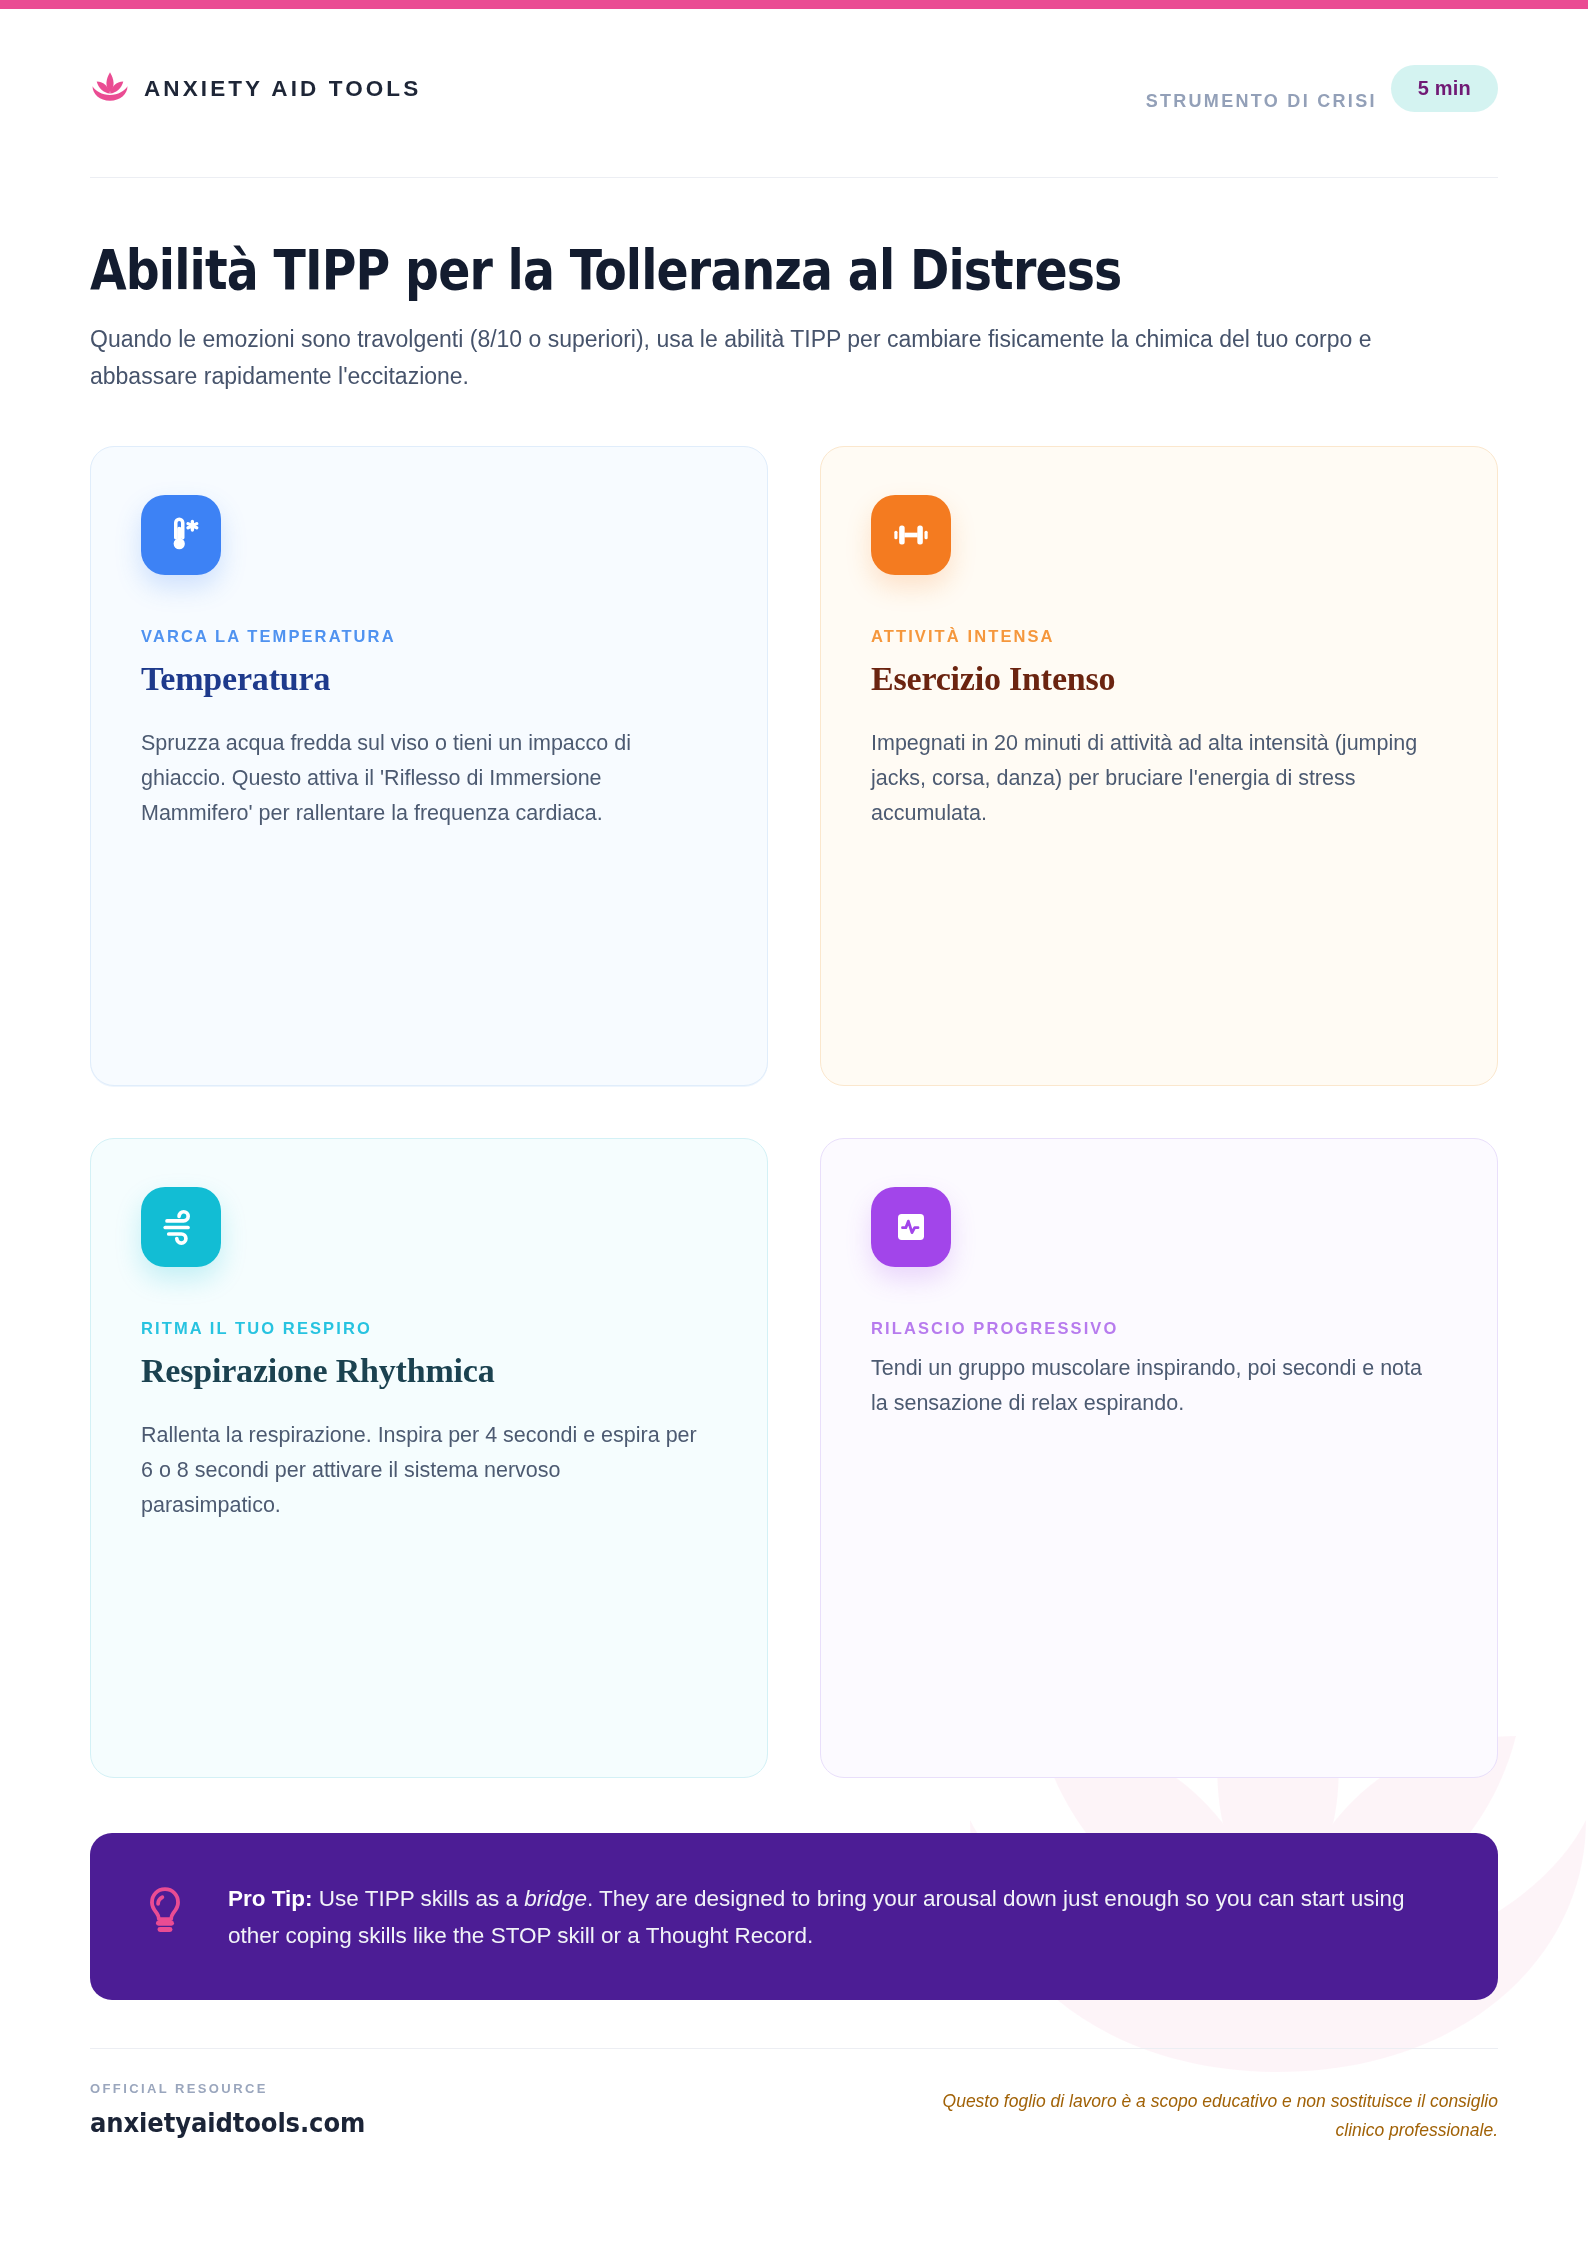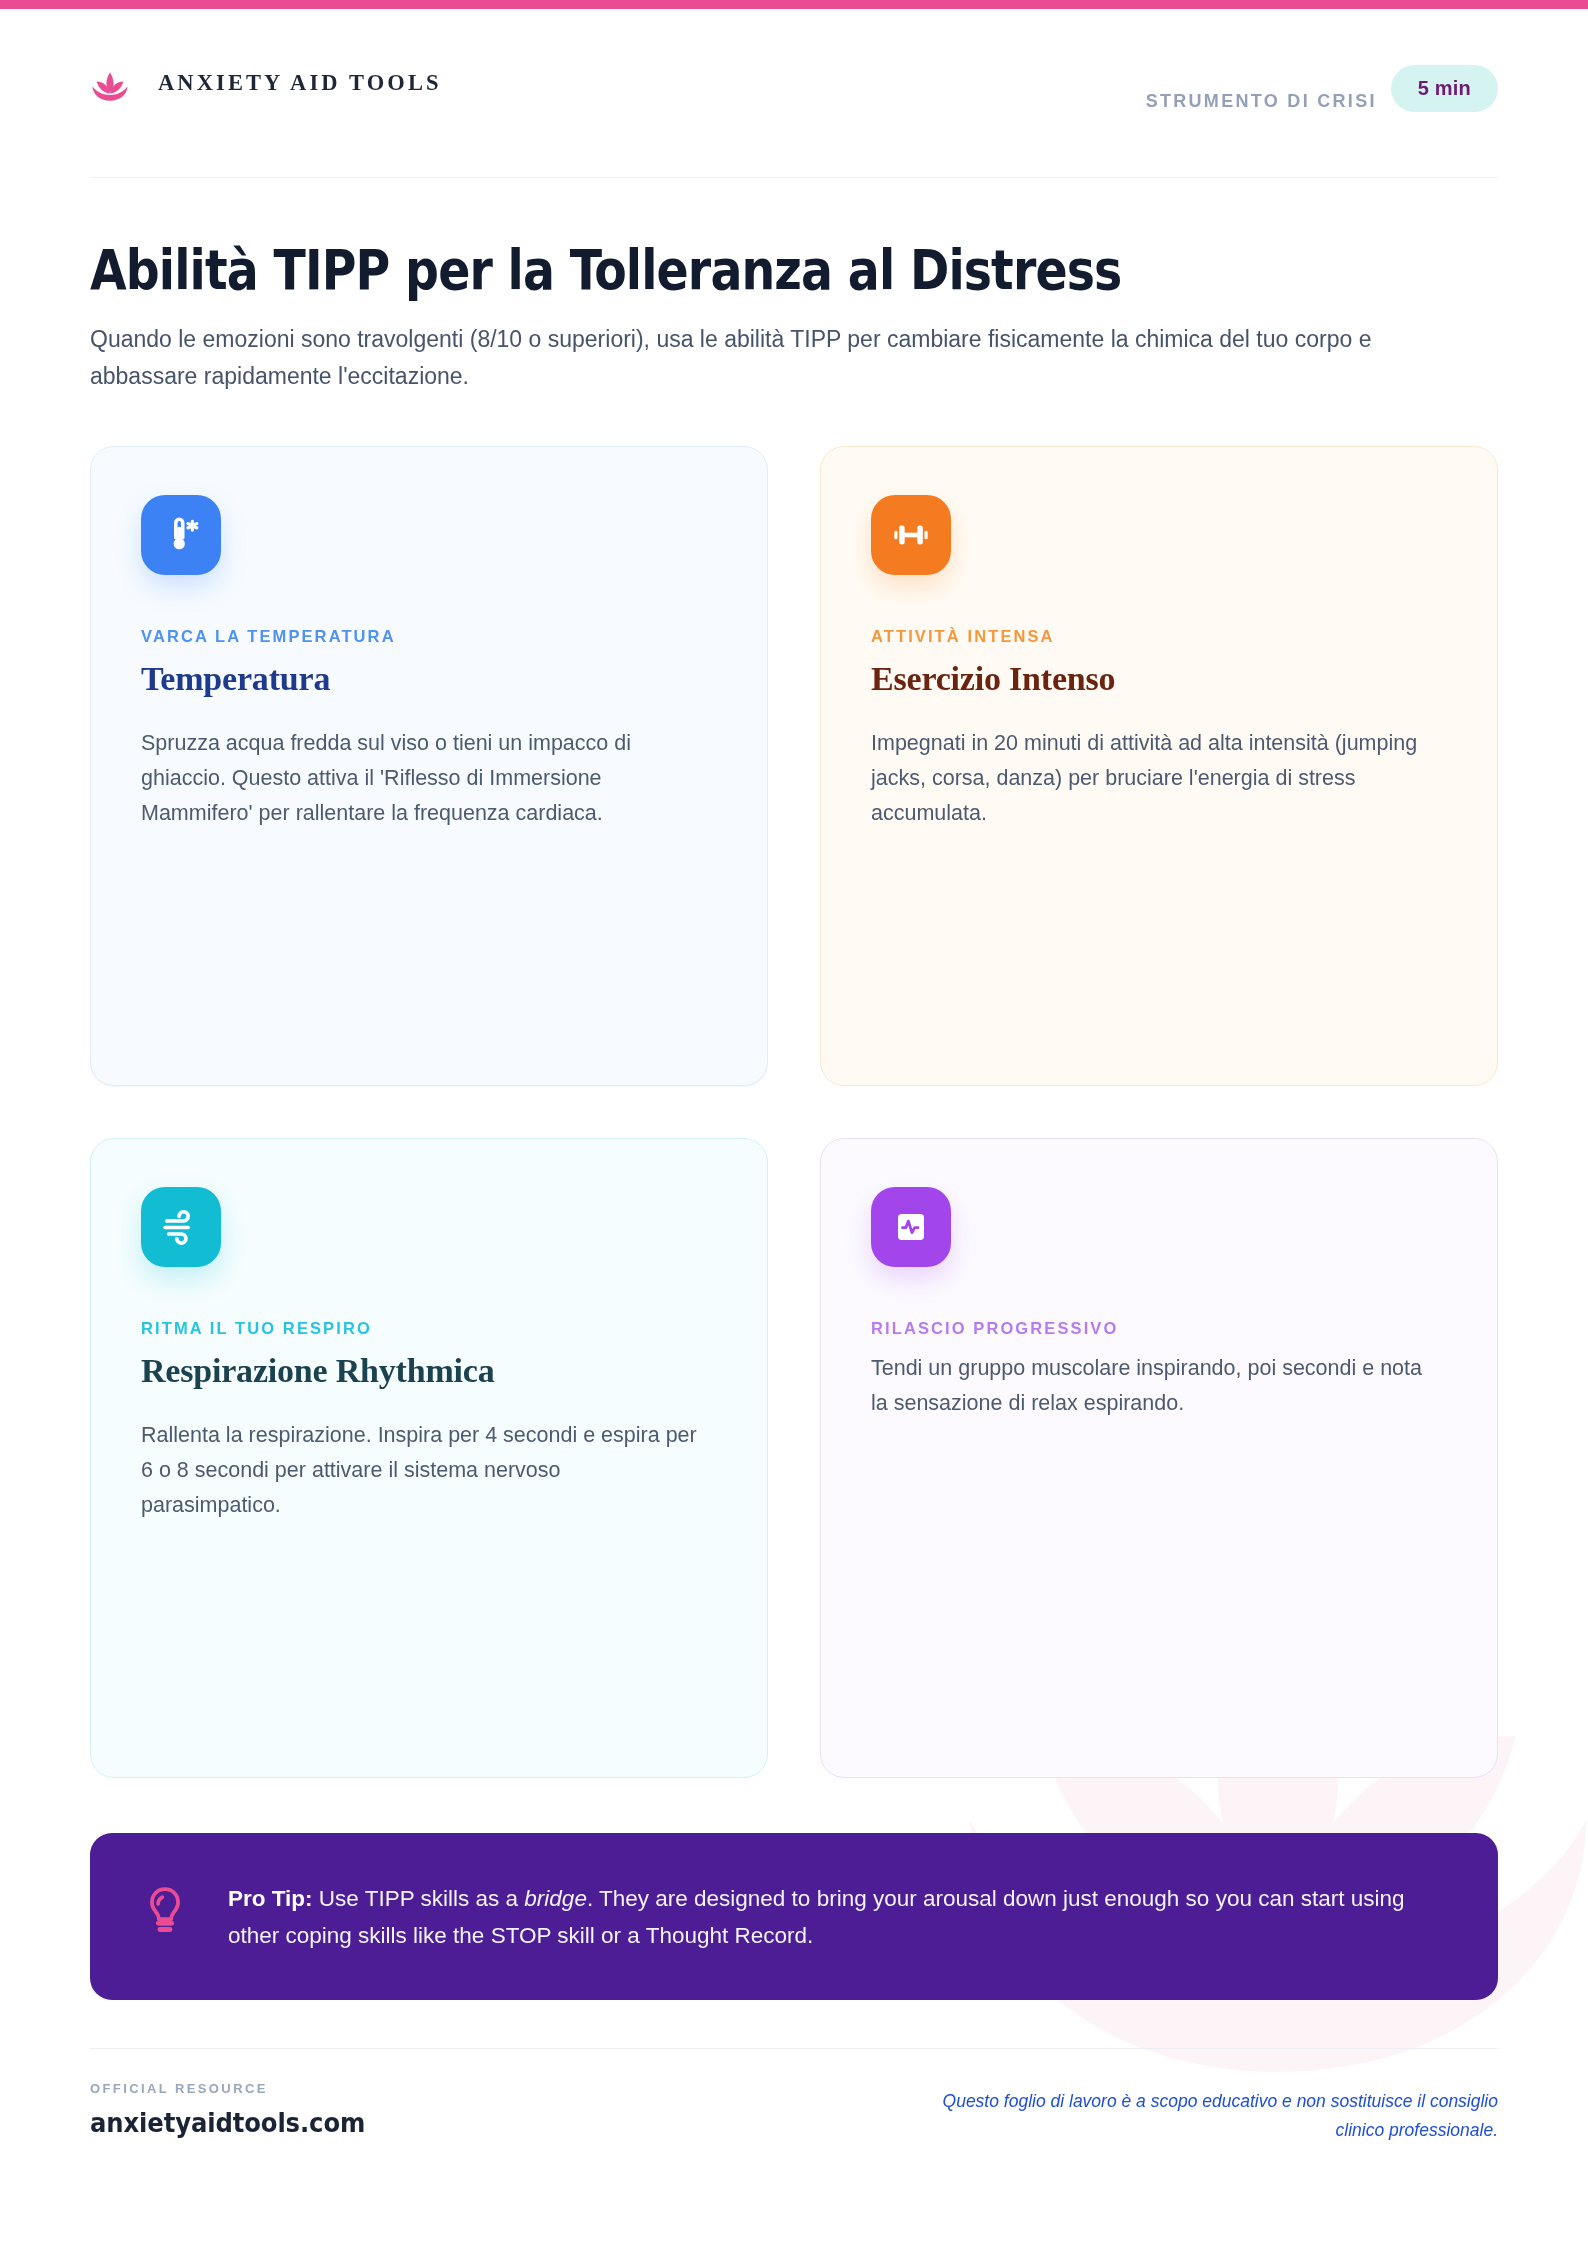--- a/index.html
+++ b/index.html
@@ -52,23 +52,22 @@
   .site-header {
     display: flex;
     align-items: center;
     justify-content: space-between;
     height: 178px;
     border-bottom: 1.5px solid #eceef3;
     padding-bottom: 0;
   }
   .brand {
     display: flex;
-    align-items: flex-start;
-    gap: 28px;
-    font-family: Liberation Serif, serif;
+    align-items: center;
+    gap: 14px;
   }
   .brand-mark {
     width: 40px; height: 38px;
     display: block;
   }
   .brand-name {
     font-size: 22.5px;
     font-weight: bold;
     letter-spacing: 3.1px;
     color: #1e2637;
@@ -228,21 +227,21 @@
     font-family: "Liberation Sans Narrow", "DejaVu Sans Condensed", "Liberation Sans", sans-serif;
     font-size: 27px;
     font-weight: bold;
     color: #1b2437;
     letter-spacing: -0.1px;
   }
   .footer-note {
     font-size: 17.5px;
     font-style: italic;
     line-height: 1.62;
-    color: #1d4ed8;
+    color: #a16207;
     text-align: right;
     max-width: 600px;
     padding-top: 6px;
   }
 </style>
 </head>
 <body>
 
 <div class="page">
 

